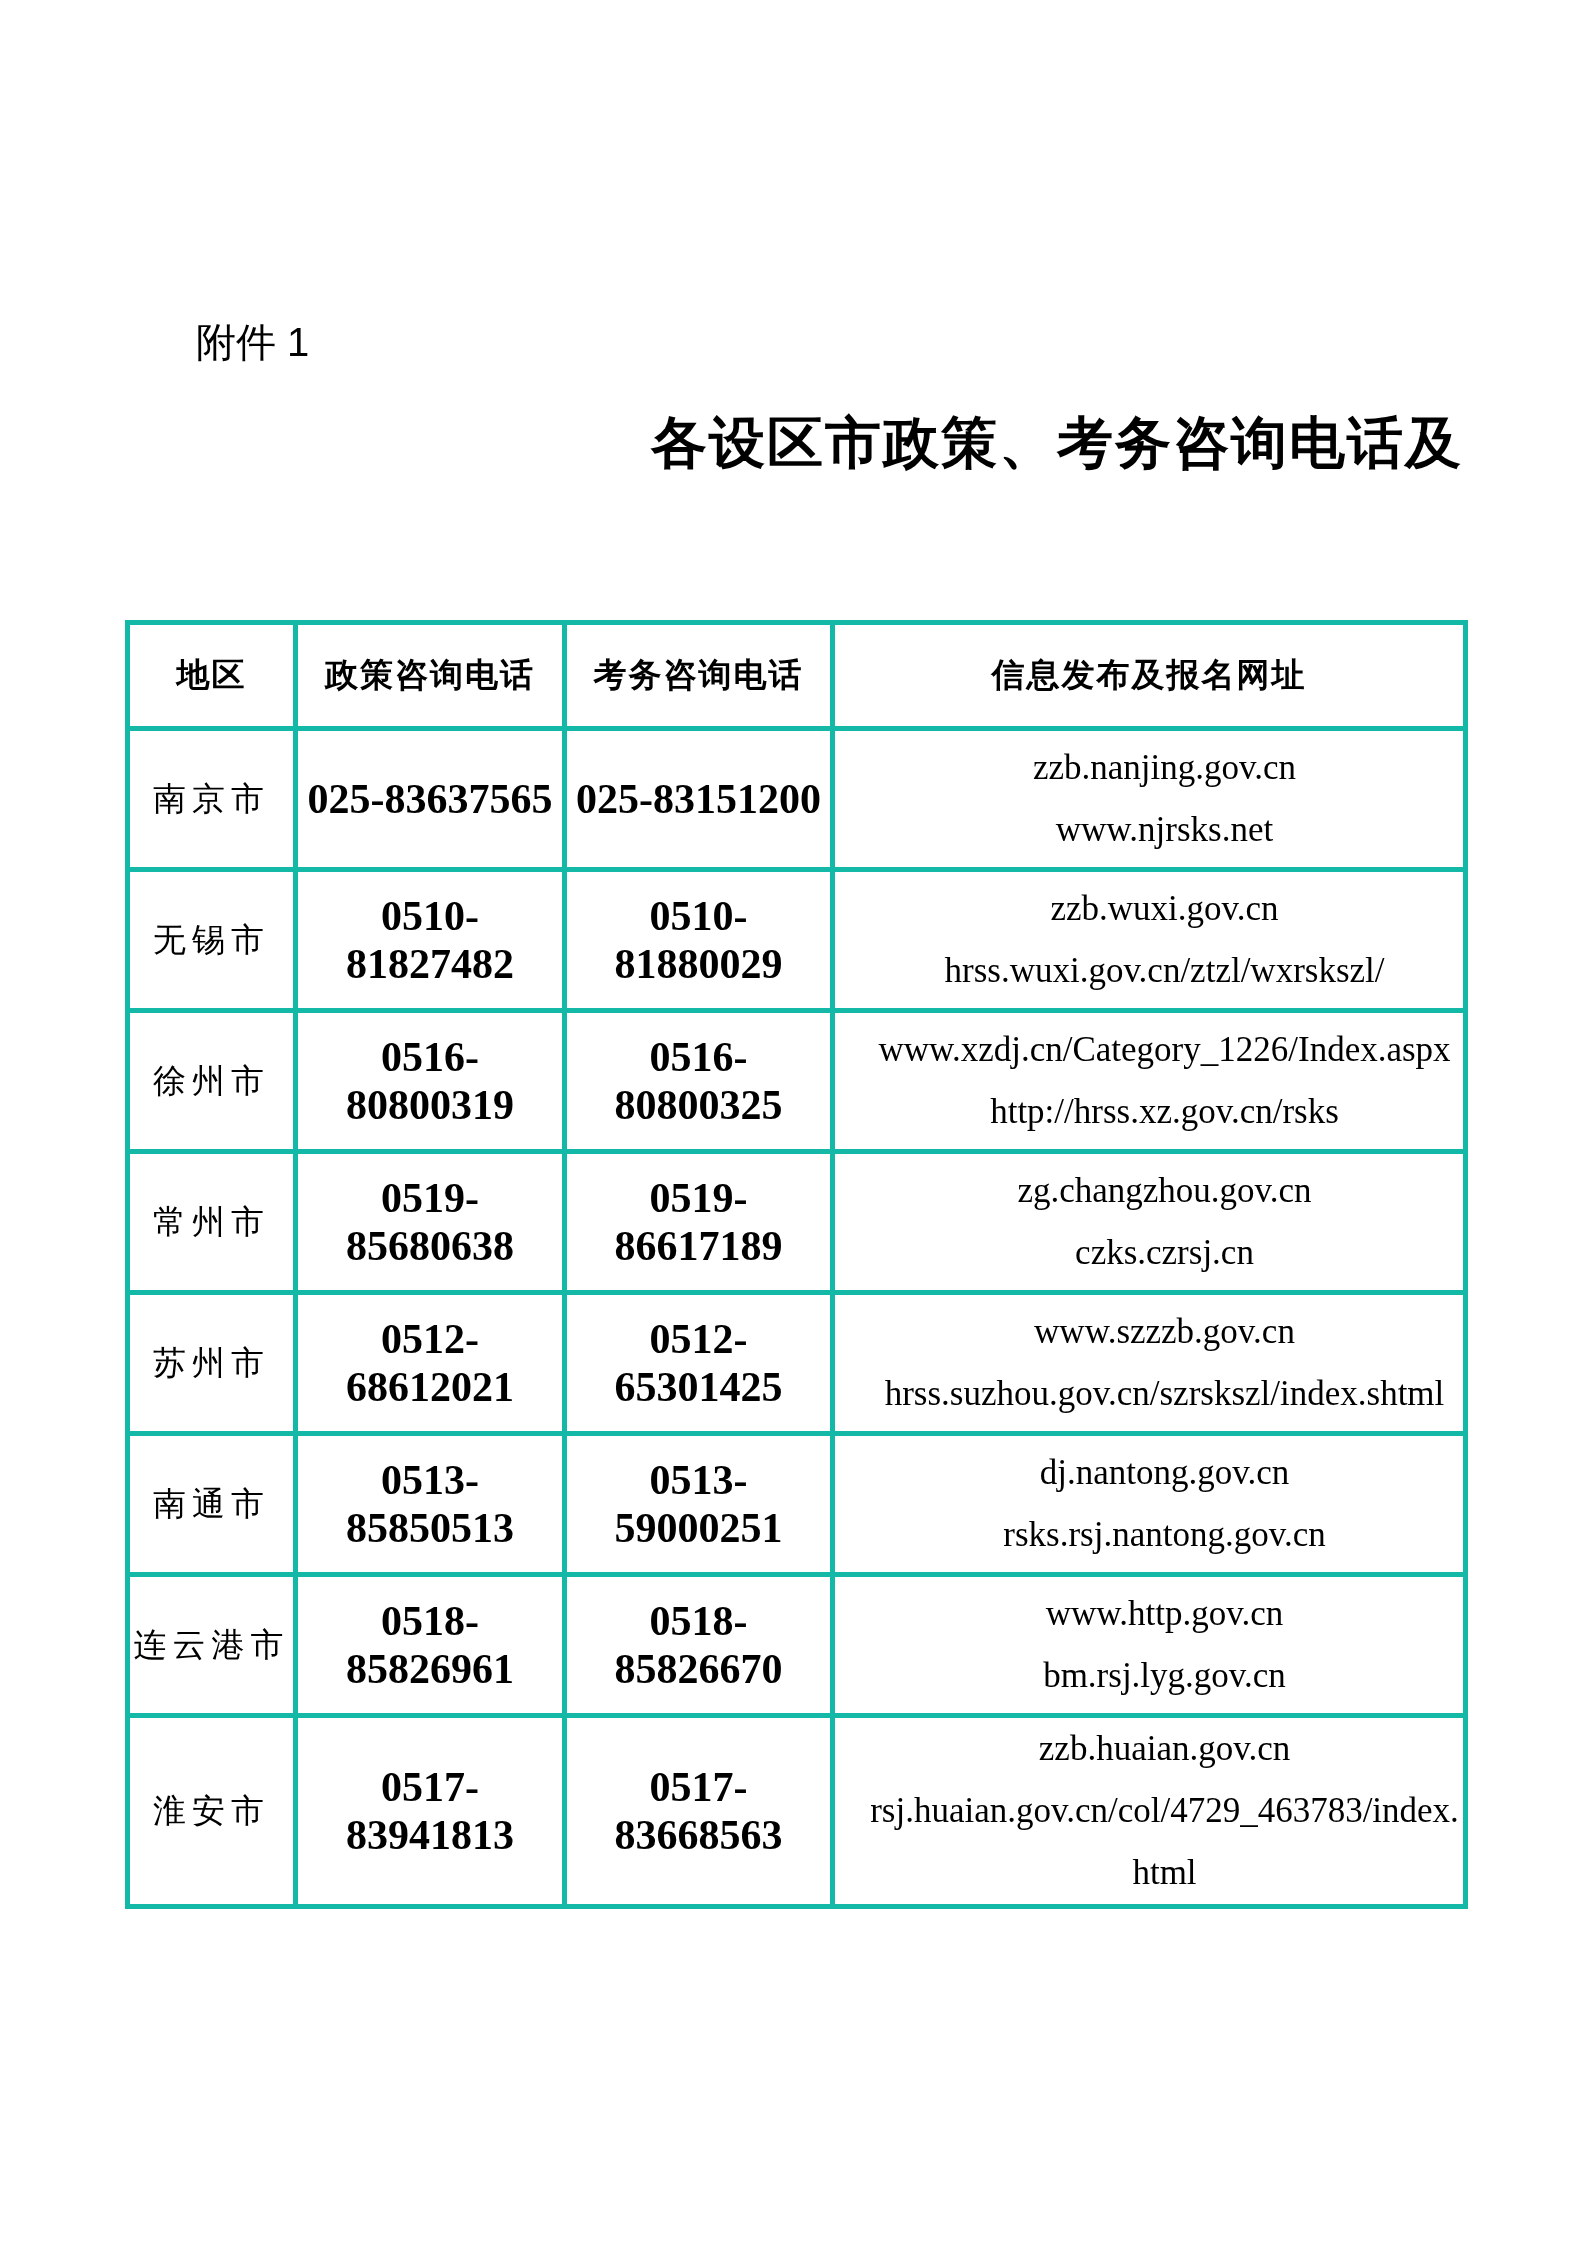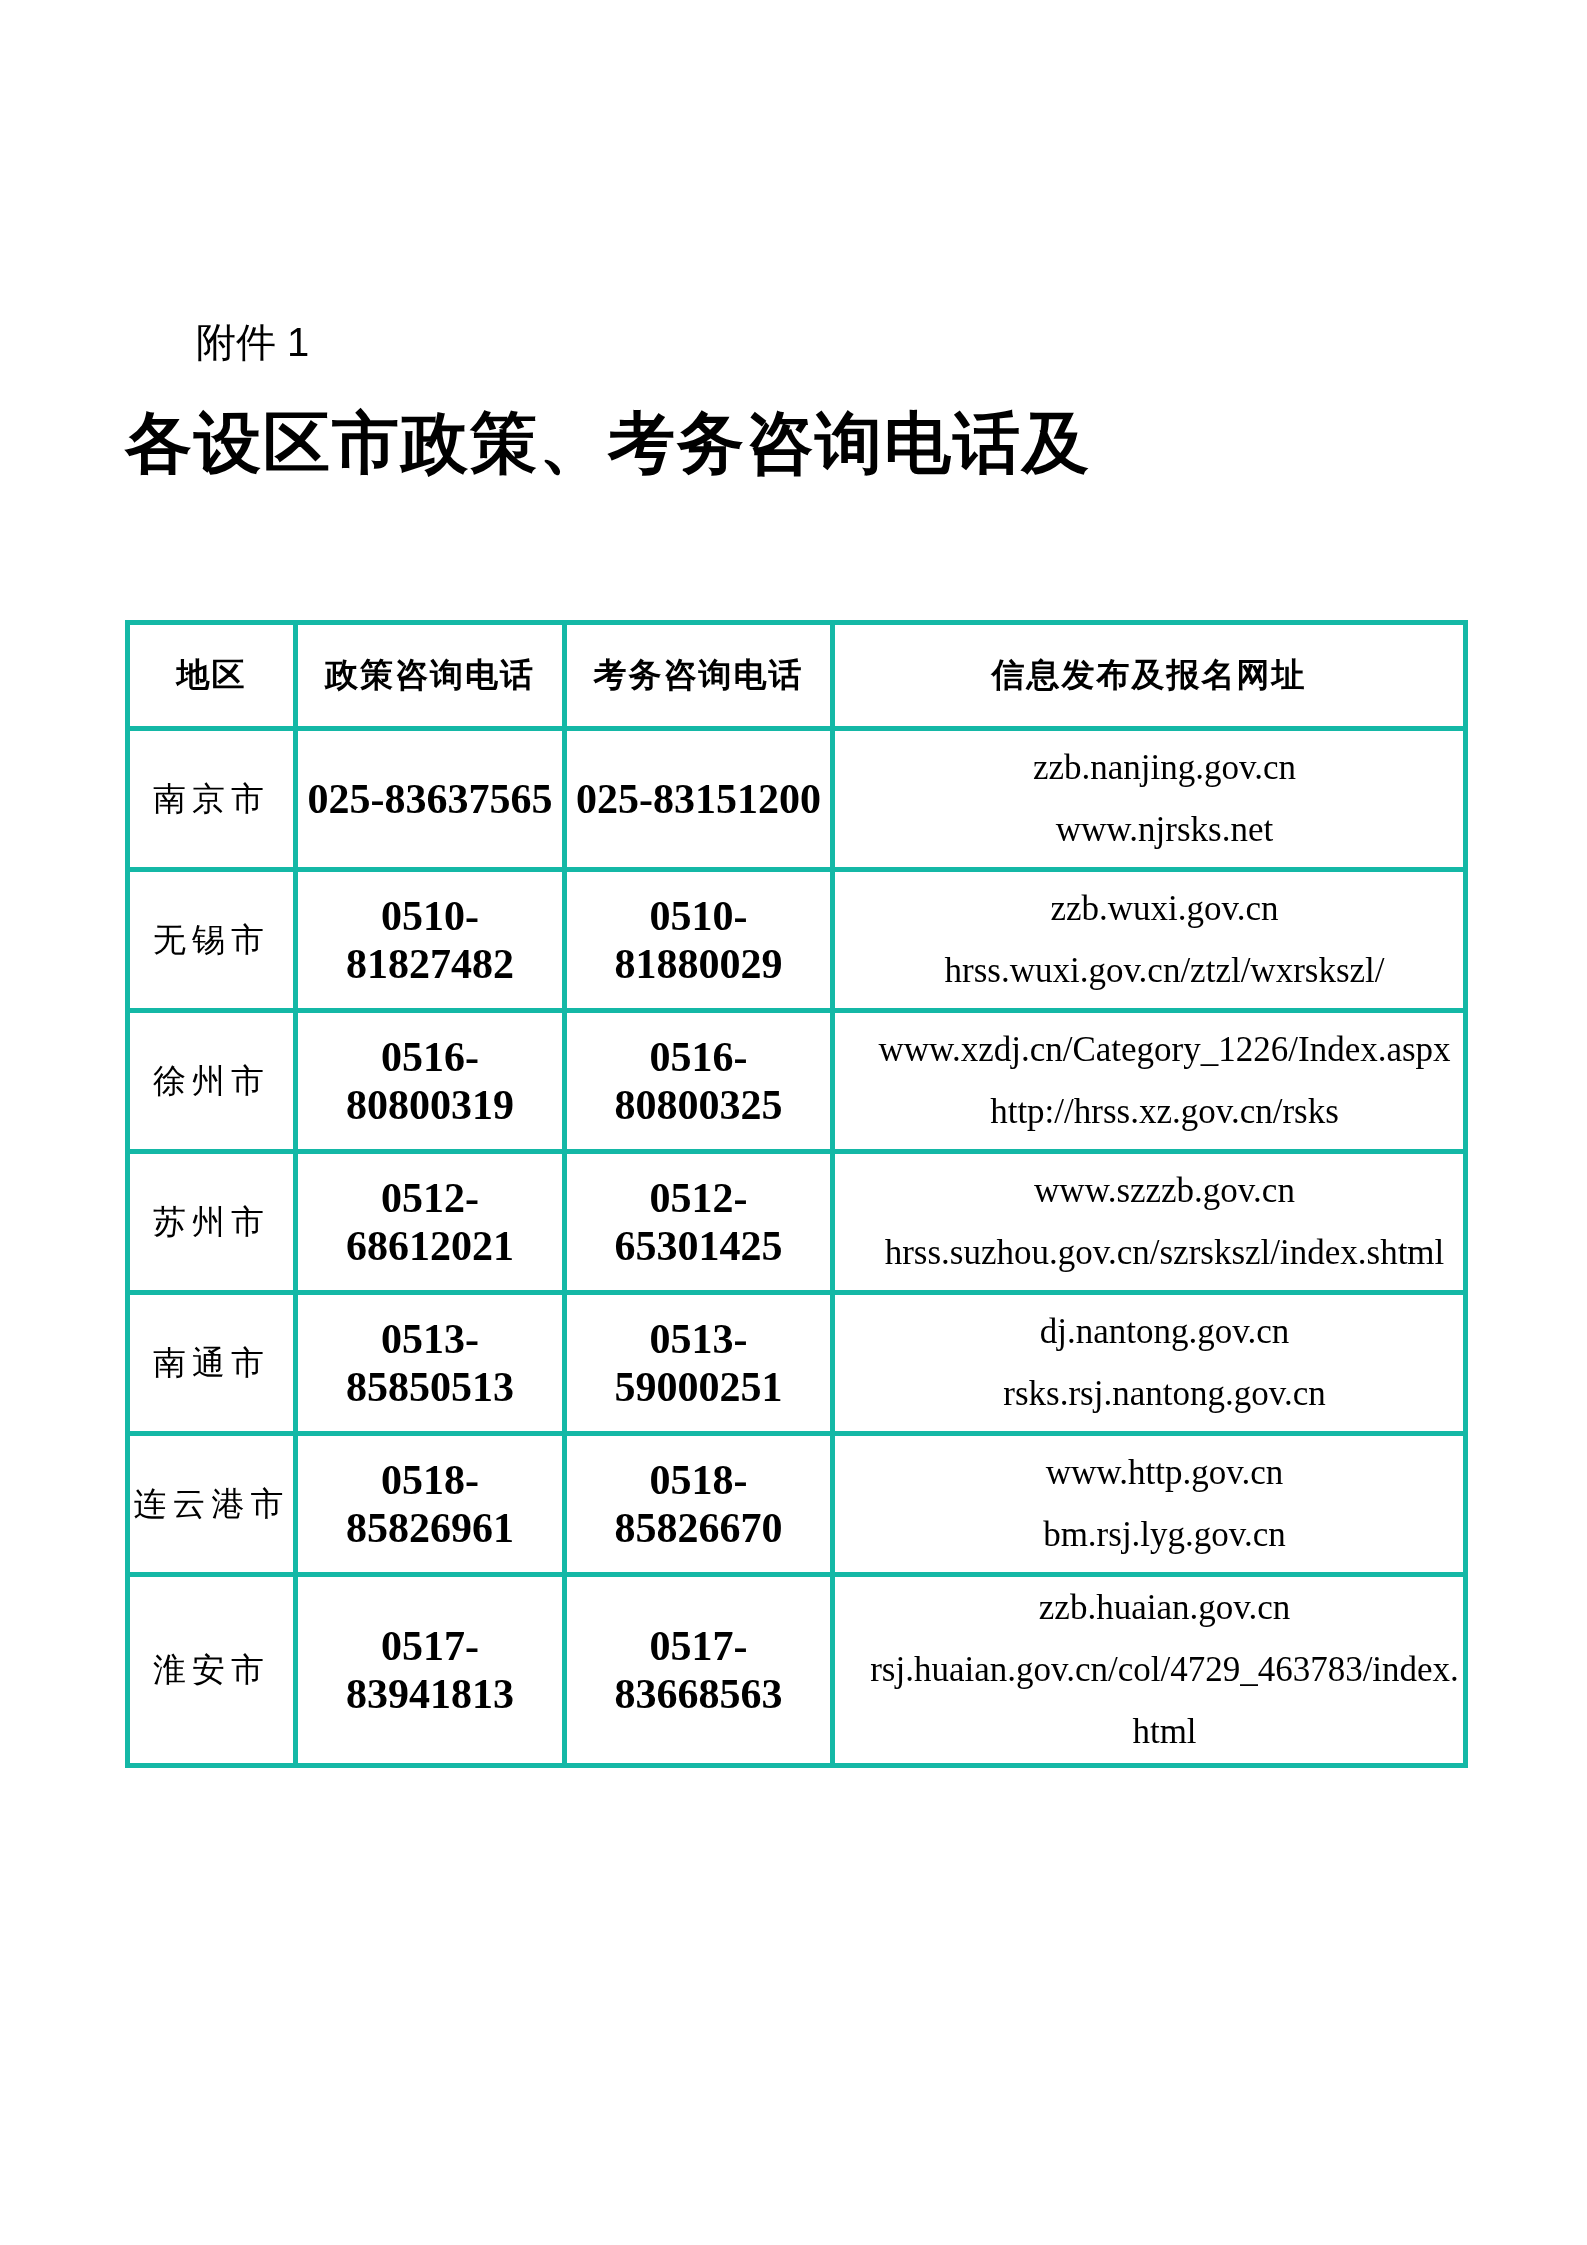--- a/index.html
+++ b/index.html
@@ -20,22 +20,22 @@
     top: 318px;
     font-size: 40px;
     line-height: 48px;
     font-family: Liberation Sans, sans-serif;
   }
   .doc-title {
     position: absolute;
     left: 125px;
     top: 395px;
     width: 1338px;
-    text-align: left;
-    font-size: 67px;
+    text-align: right;
+    font-size: 56px;
     line-height: 96px;
     font-weight: 700;
     letter-spacing: 2px;
     font-family: "Liberation Serif", "DejaVu Serif", serif;
   }
   table.contact-table {
     position: absolute;
     left: 125px;
     top: 620px;
     width: 1338px;
@@ -129,20 +129,29 @@
     <tr class="data-row">
       <td class="region-cell">徐州市</td>
       <td class="phone-cell">0516-80800319</td>
       <td class="phone-cell">0516-80800325</td>
       <td class="website-cell">
         <div class="url-line">www.xzdj.cn/Category_1226/Index.aspx</div>
         <div class="url-line">http://hrss.xz.gov.cn/rsks</div>
       </td>
     </tr>
 
+    <tr class="data-row">
+      <td class="region-cell">常州市</td>
+      <td class="phone-cell">0519-85680638</td>
+      <td class="phone-cell">0519-86617189</td>
+      <td class="website-cell">
+        <div class="url-line">zg.changzhou.gov.cn</div>
+        <div class="url-line">czks.czrsj.cn</div>
+      </td>
+    </tr>
 
     <tr class="data-row">
       <td class="region-cell">苏州市</td>
       <td class="phone-cell">0512-68612021</td>
       <td class="phone-cell">0512-65301425</td>
       <td class="website-cell">
         <div class="url-line">www.szzzb.gov.cn</div>
         <div class="url-line">hrss.suzhou.gov.cn/szrskszl/index.shtml</div>
       </td>
     </tr>

